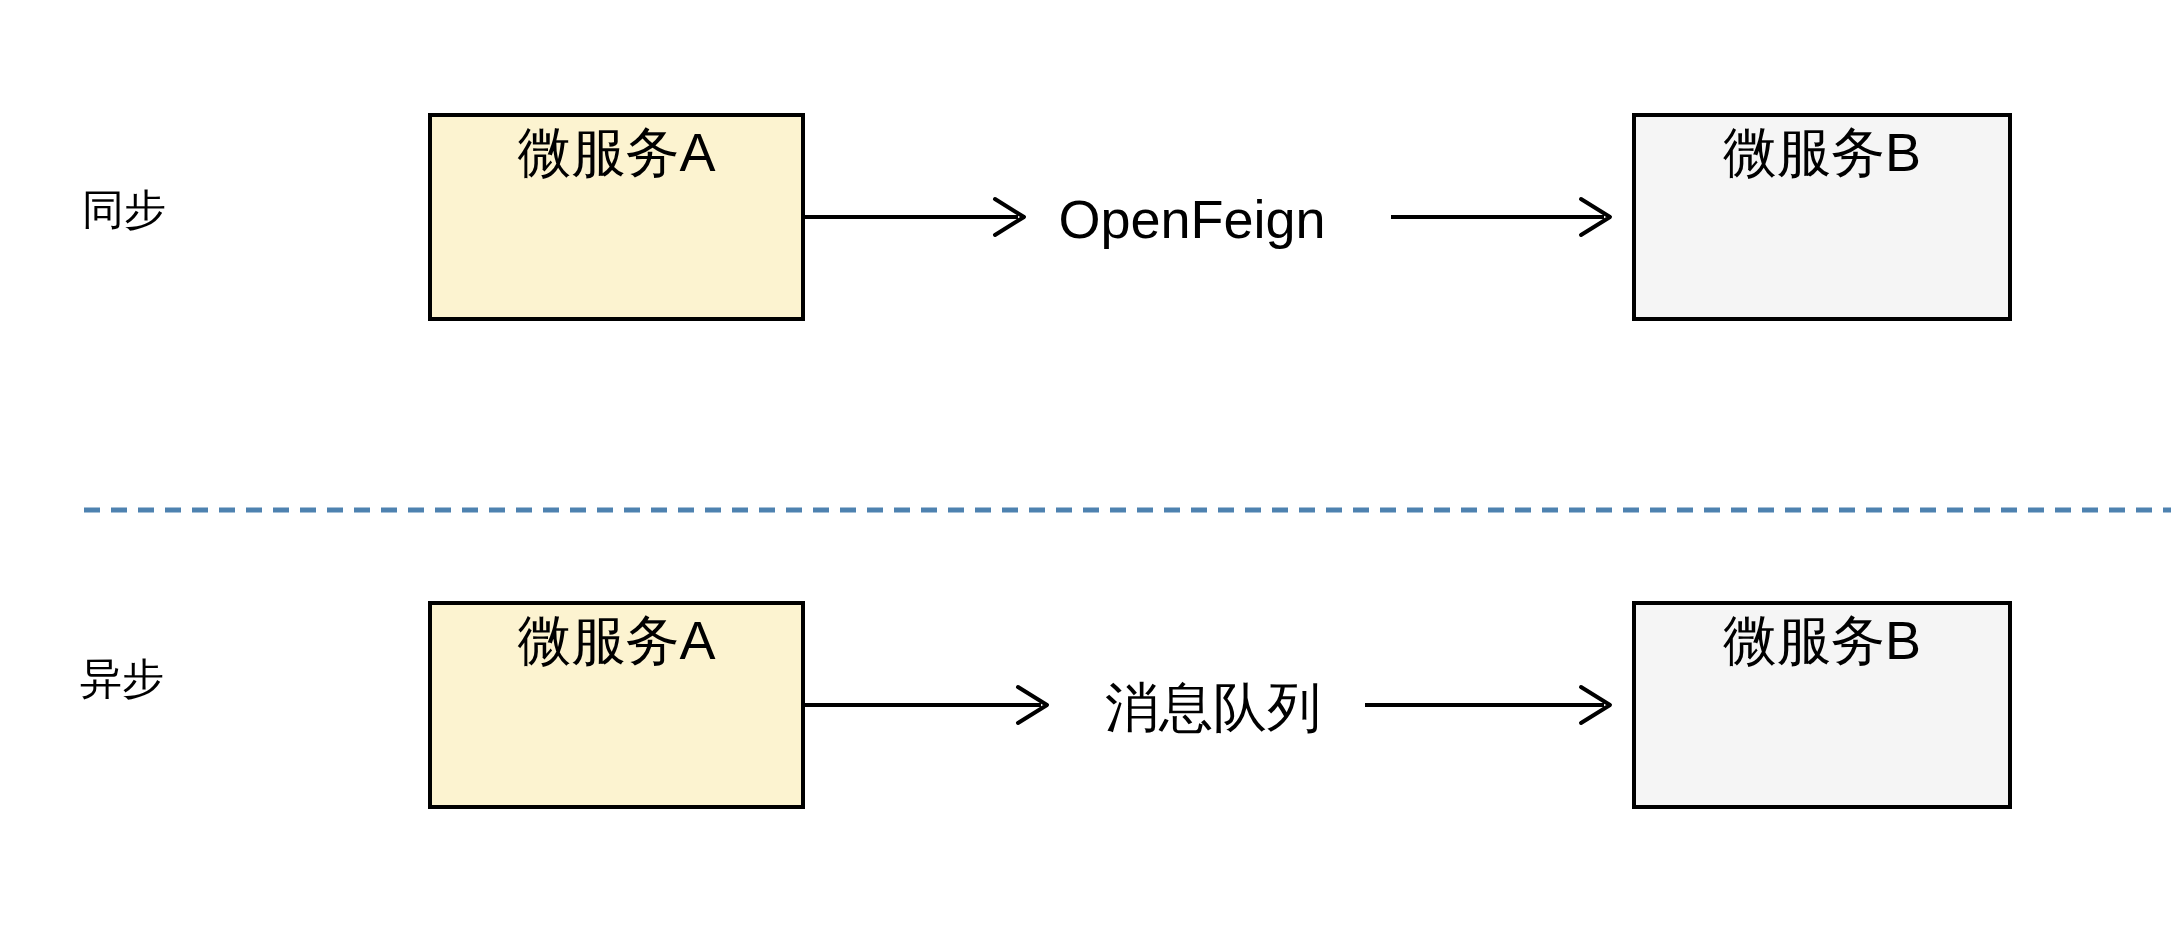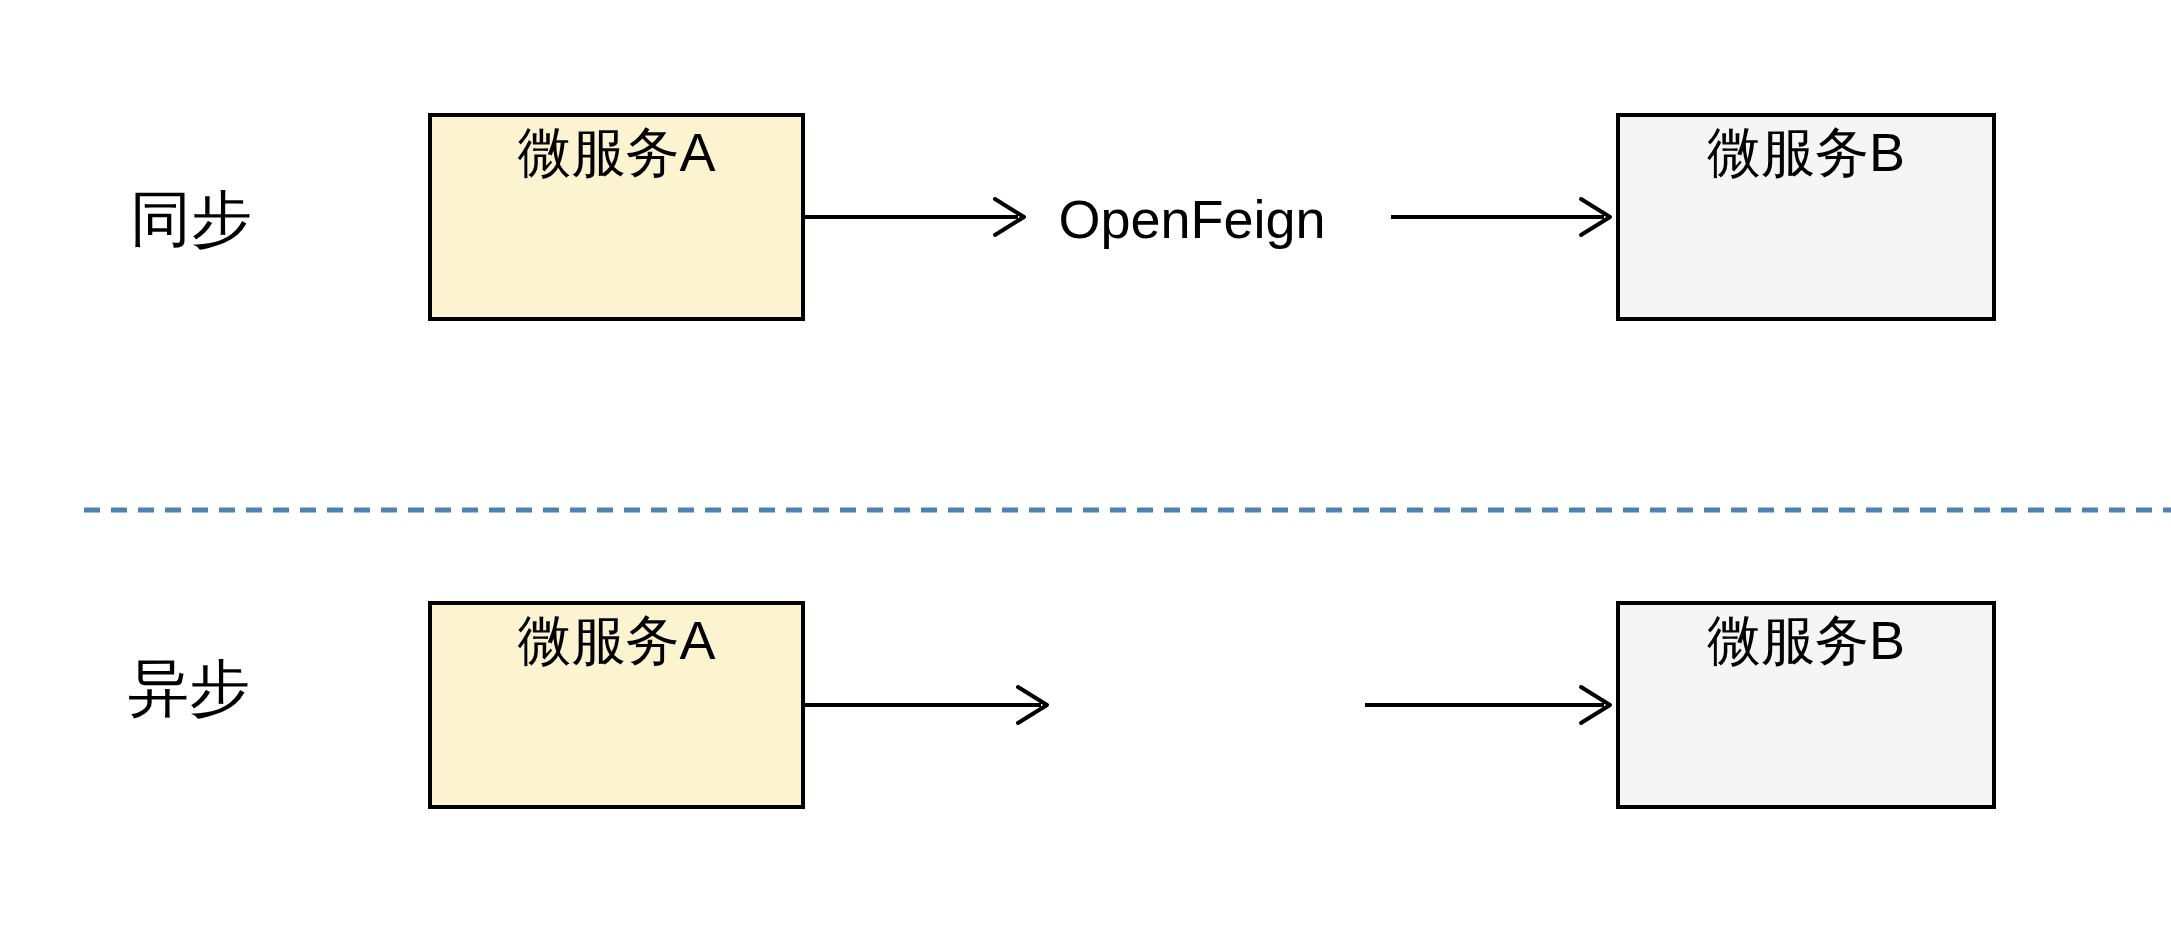--- a/index.html
+++ b/index.html
@@ -11,38 +11,37 @@
     position: relative;
     width: 2171px;
     height: 949px;
     background: var(--c-background, #FFFFFF);
     font-family: "Liberation Sans", "DejaVu Sans", sans-serif;
     color: var(--c-text, #000000);
     overflow: hidden;
   }
   .abs { position: absolute; }
   .row-label {
-    font-size: 61px;
+    font-size: 42px;
     line-height: 1;
     color: var(--c-text, #000000);
     white-space: nowrap;
-    margin-left: 48px;
   }
   .service-box {
     position: absolute;
     box-sizing: border-box;
     border: 4px solid var(--c-box-border, #000000);
     display: flex;
     align-items: flex-start;
     justify-content: center;
     font-size: 54px;
     white-space: nowrap;
   }
   .source-box { background: var(--c-source-box-fill, #FCF3D0); }
-  .target-box { background: var(--c-target-box-fill, #F5F5F5); }
+  .target-box { background: var(--c-target-box-fill, #F5F5F5); margin-left: 16px; }
   .middleware-label {
     position: absolute;
     transform: translate(-50%, -50%);
     font-size: 54px;
     line-height: 1;
     white-space: nowrap;
     color: var(--c-text, #000000);
   }
   svg.arrow { position: absolute; overflow: visible; color: var(--c-arrow, #000000); }
   svg.divider { position: absolute; overflow: visible; color: var(--c-divider, #4E82B0); }
@@ -82,20 +81,21 @@
 
   <div class="service-box source-box" style="left:428px; top:601px; width:377px; height:208px;">
     <span>微服务A</span>
   </div>
 
   <svg class="arrow" style="left:803px; top:675px;" width="250" height="60" viewBox="0 0 250 60">
     <line x1="0" y1="30" x2="238" y2="30" stroke="currentColor" stroke-width="4"></line>
     <polyline points="215,12 244,30 215,48" fill="none" stroke="currentColor" stroke-width="4" stroke-linecap="round" stroke-linejoin="round"></polyline>
   </svg>
 
+  <div class="middleware-label" style="left:1213px; top:707px;">消息队列</div>
 
   <svg class="arrow" style="left:1365px; top:675px;" width="251" height="60" viewBox="0 0 251 60">
     <line x1="0" y1="30" x2="239" y2="30" stroke="currentColor" stroke-width="4"></line>
     <polyline points="216,12 245,30 216,48" fill="none" stroke="currentColor" stroke-width="4" stroke-linecap="round" stroke-linejoin="round"></polyline>
   </svg>
 
   <div class="service-box target-box" style="left:1616px; top:601px; width:380px; height:208px;">
     <span>微服务B</span>
   </div>
 

